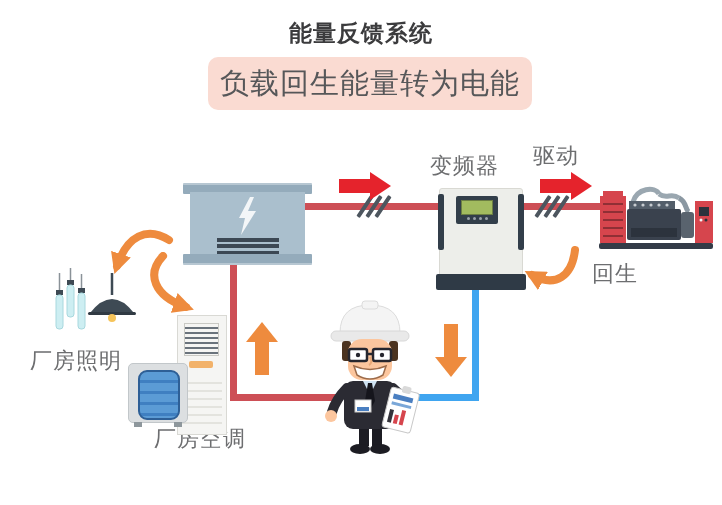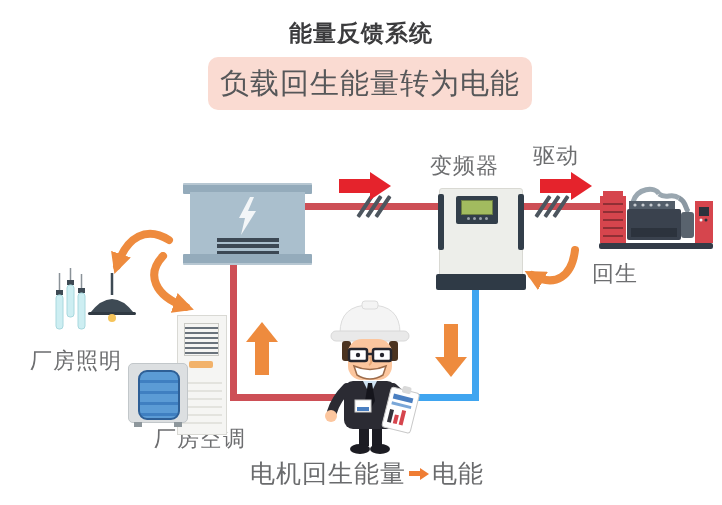--- a/index.html
+++ b/index.html
@@ -317,22 +317,14 @@
       <rect x="78" y="119" width="4" height="9" fill="#d6454d"></rect>
       <rect x="84" y="113" width="4" height="15" fill="#d6454d"></rect>
     </g>
 
     <rect x="41" y="132" width="10" height="17" fill="#1c1c23"></rect>
     <rect x="54" y="132" width="10" height="17" fill="#1c1c23"></rect>
     <ellipse cx="42" cy="152" rx="10" ry="5" fill="#1c1c23"></ellipse>
     <ellipse cx="62" cy="152" rx="10" ry="5" fill="#1c1c23"></ellipse>
   </svg>
 
-  <div class="caption">
-    <span>电机回生能量</span>
-    <span class="cap-arrow">
-        <span class="sh"></span>
-        <span class="hd"></span>
-      </span>
-    <span>电能</span>
-  </div>
 
 </div>
 
 </body></html>

